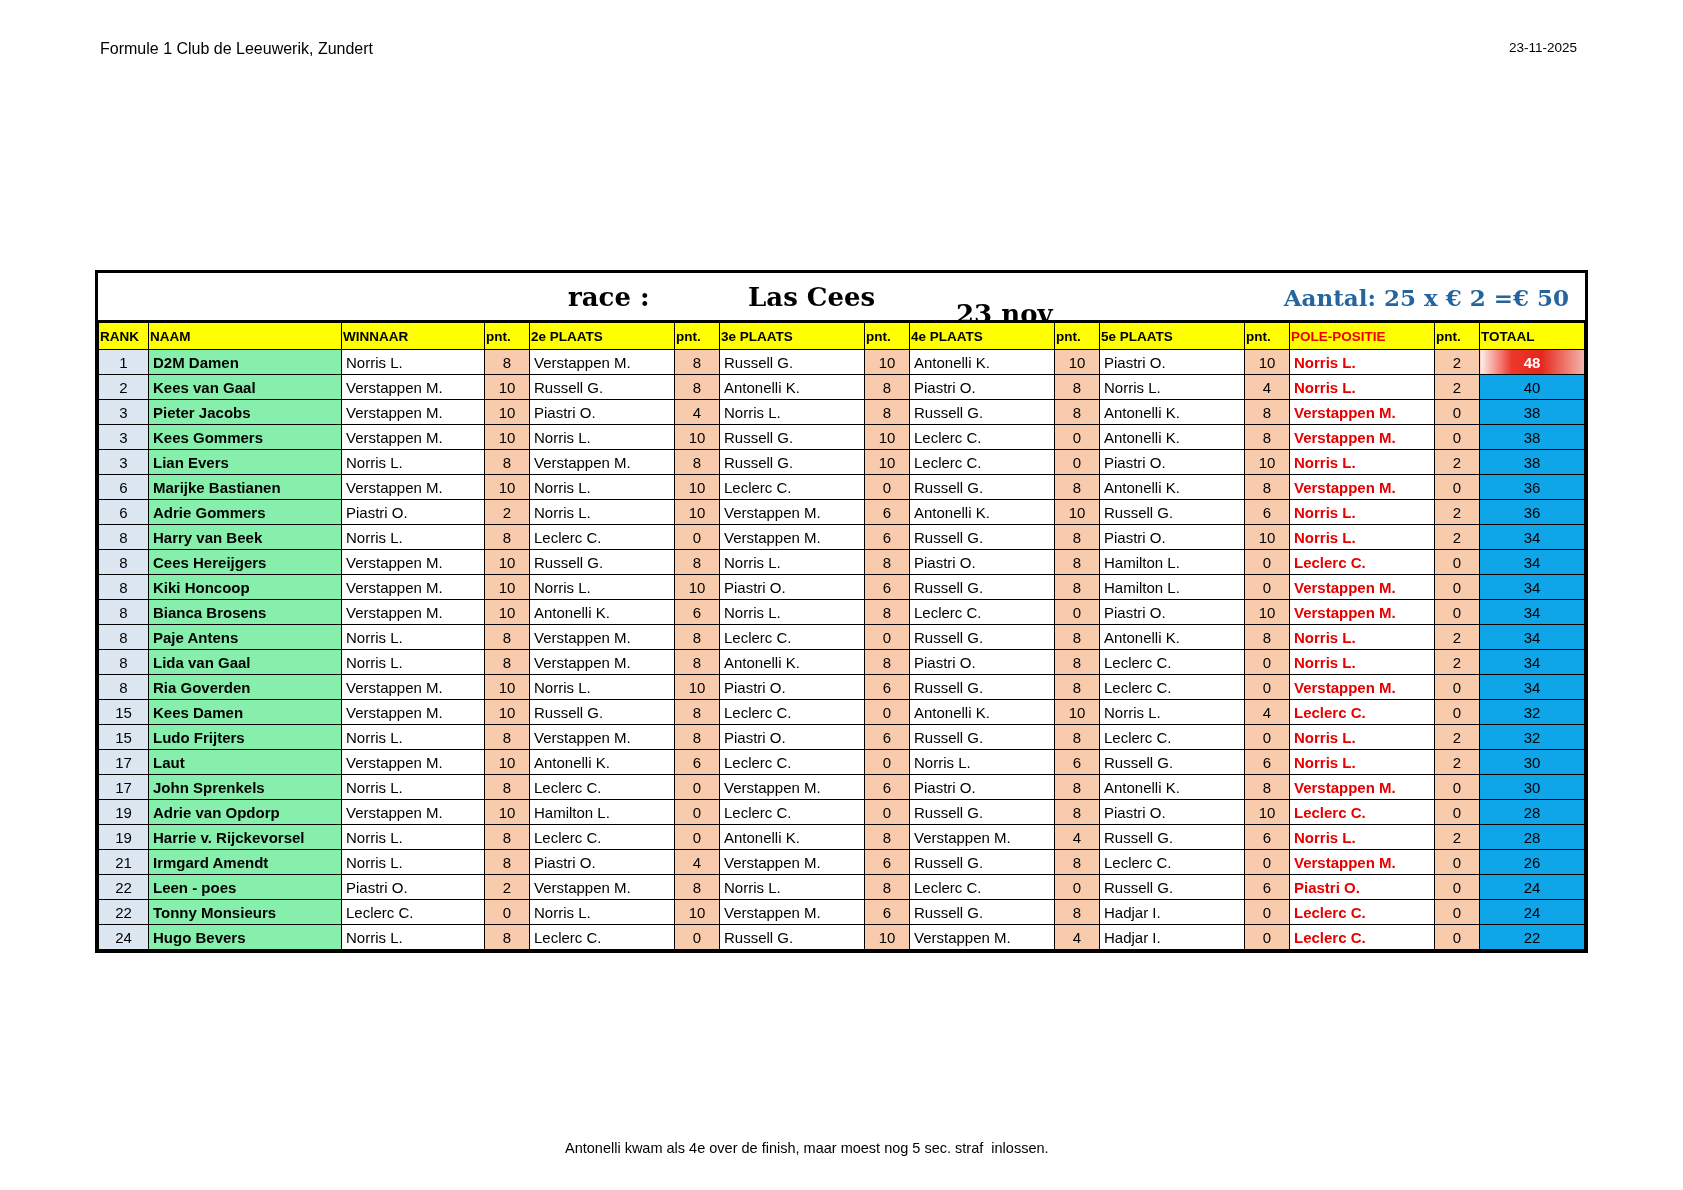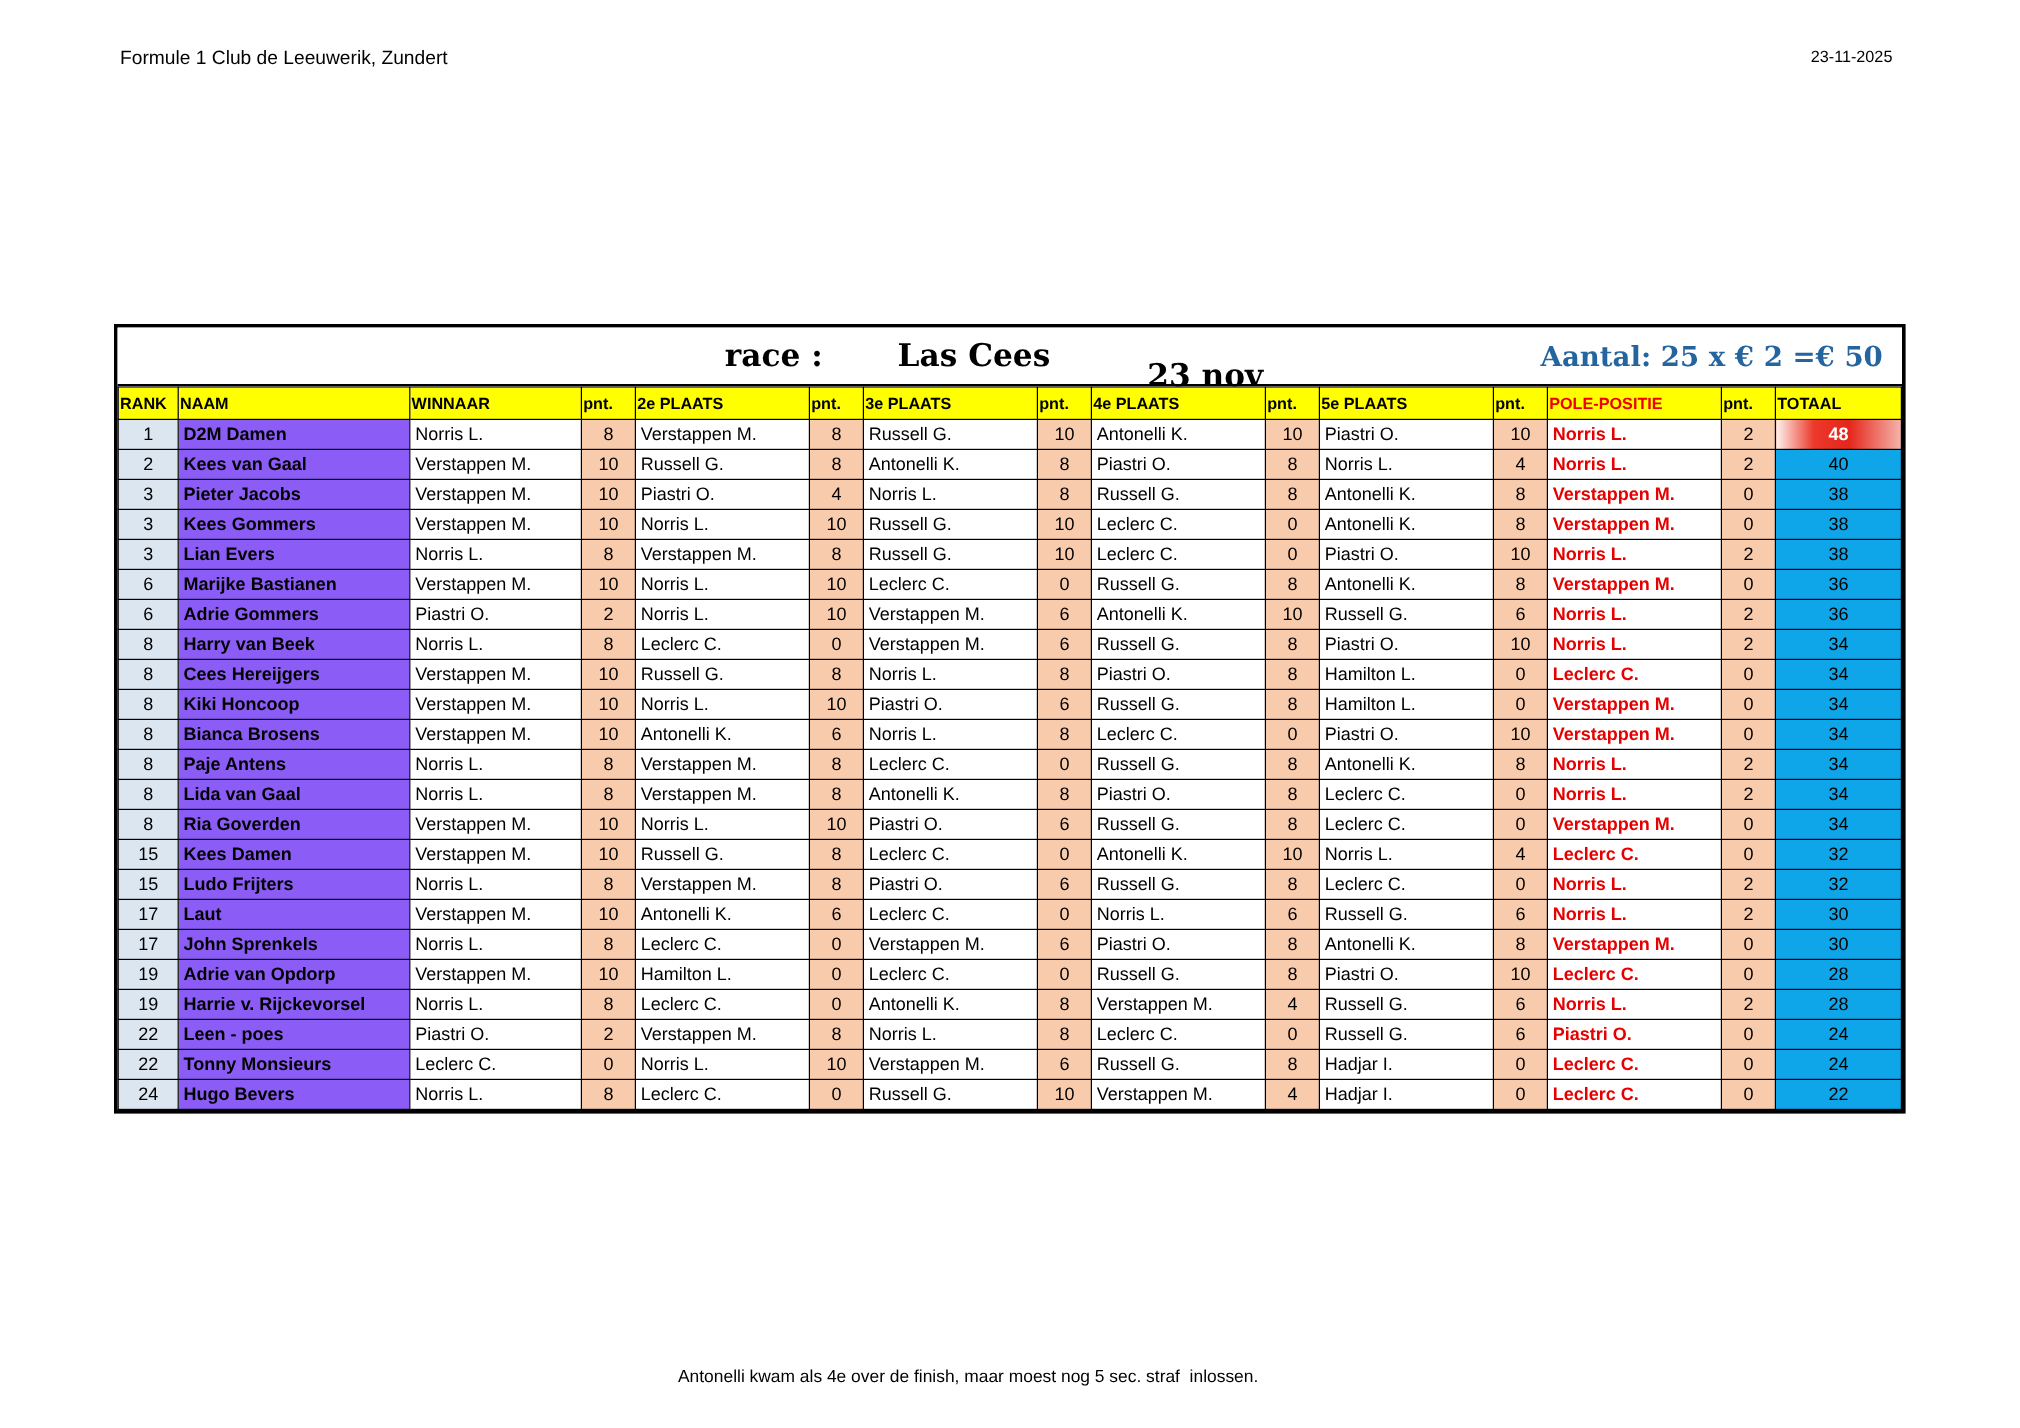--- a/index.html
+++ b/index.html
@@ -18,21 +18,21 @@
     position:absolute; left:95px; top:270px; width:1487px;
     border:3px solid #000;
     box-sizing:content-box;
     background:#fff;
   }
   .title-row {
     position:relative; height:47px; background:#fff;
     border-bottom:2px solid #000;
     font-family:"DejaVu Serif", serif; font-weight:bold;
   }
-  .title-row .race-label { position:absolute; left:470px;  top:9px; font-size:26px;margin-left:36px; }
+  .title-row .race-label { position:absolute; left:470px;  top:9px; font-size:26px; }
   .title-row .race-name  { position:absolute; left:650px;  top:9px; font-size:26px; }
   .title-row .race-date  { position:absolute; left:858px;  top:26px; font-size:26px; }
   .title-row .pool-total { position:absolute; right:16px;  top:11px; font-size:23px; color:#2465a0; }
 
   table.scores { border-collapse:collapse; table-layout:fixed; width:100%; }
   table.scores th, table.scores td {
     border:1px solid #000;
     height:25px;
     padding:0 4px;
     font-size:15px;
@@ -41,21 +41,21 @@
   }
   table.scores thead th {
     background:#ffff00;
     font-size:13.5px; font-weight:bold;
     text-align:left;
     height:27px;
     padding:0 1px;
   }
   table.scores thead th.pole-hdr { color:#ee0000; }
   td.rank  { background:#dce6f1; text-align:center; }
-  td.name  { background:#8b5cf6; font-weight:bold; }
+  td.name  { background:#86efac; font-weight:bold; }
   td.driver{ background:#fff; text-align:left; }
   td.pnt   { background:#f8cbad; text-align:center; }
   td.pole  { background:#fff; color:#e60000; font-weight:bold; }
   td.total { background:#0ea5e9; text-align:center; }
   td.total.total-highlight {
     background:linear-gradient(90deg, #fdf0ec 0%, #ec382b 30%, #e5261b 58%, #f4b5ac 100%);
     color:#fff; font-weight:bold;
   }
   .footnote {
     position:absolute; left:565px; top:1140px;
@@ -447,20 +447,37 @@
           <td class="pnt">8</td>
           <td class="driver">Verstappen M.</td>
           <td class="pnt">4</td>
           <td class="driver">Russell G.</td>
           <td class="pnt">6</td>
           <td class="pole">Norris L.</td>
           <td class="pnt">2</td>
           <td class="total">28</td>
         </tr>
         <tr>
+          <td class="rank">21</td>
+          <td class="name">Irmgard Amendt</td>
+          <td class="driver">Norris L.</td>
+          <td class="pnt">8</td>
+          <td class="driver">Piastri O.</td>
+          <td class="pnt">4</td>
+          <td class="driver">Verstappen M.</td>
+          <td class="pnt">6</td>
+          <td class="driver">Russell G.</td>
+          <td class="pnt">8</td>
+          <td class="driver">Leclerc C.</td>
+          <td class="pnt">0</td>
+          <td class="pole">Verstappen M.</td>
+          <td class="pnt">0</td>
+          <td class="total">26</td>
+        </tr>
+        <tr>
           <td class="rank">22</td>
           <td class="name">Leen - poes</td>
           <td class="driver">Piastri O.</td>
           <td class="pnt">2</td>
           <td class="driver">Verstappen M.</td>
           <td class="pnt">8</td>
           <td class="driver">Norris L.</td>
           <td class="pnt">8</td>
           <td class="driver">Leclerc C.</td>
           <td class="pnt">0</td>

